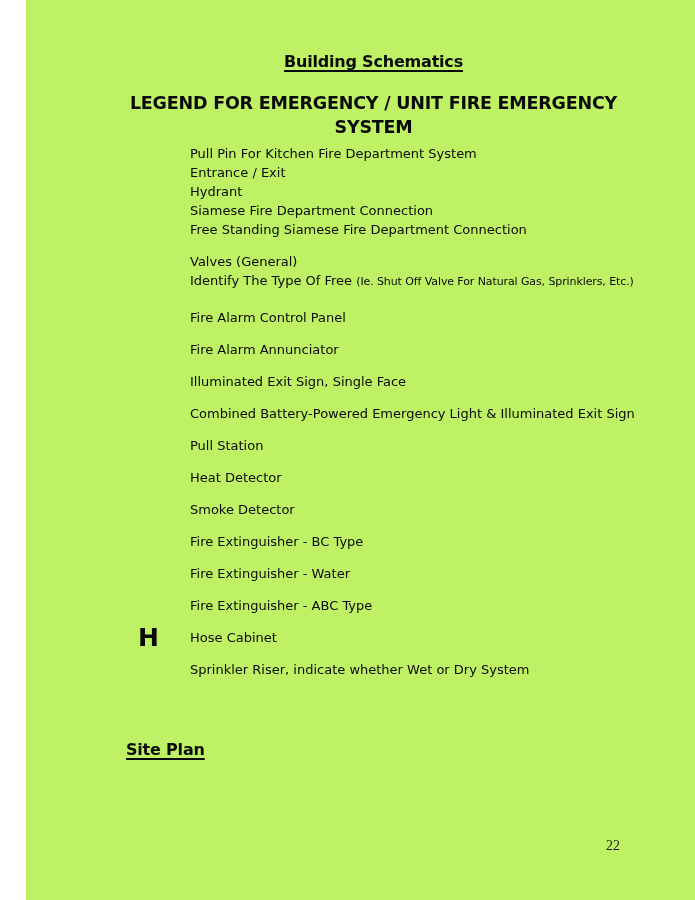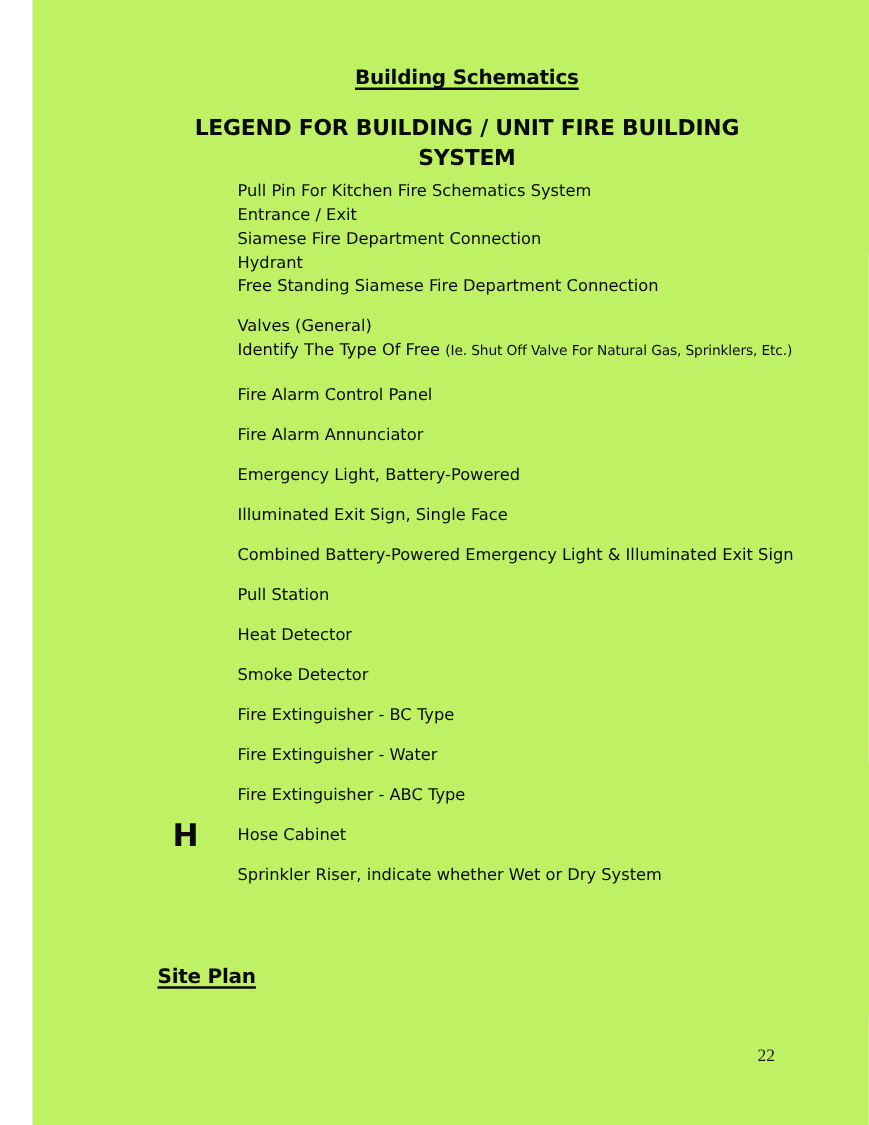--- a/index.html
+++ b/index.html
@@ -86,40 +86,39 @@
     color: #1a1a1a;
   }
 </style>
 </head>
 <body>
 
 <div class="page">
 
   <h1 class="doc-title"><span class="underlined">Building Schematics</span></h1>
 
-  <h2 class="legend-heading"><span>LEGEND FOR BUILDING / UNIT FIRE BUILDING</span><br><span>SYSTEM</span></h2>
+  <h2 class="legend-heading"><span>LEGEND FOR EMERGENCY / UNIT FIRE EMERGENCY</span><br><span>SYSTEM</span></h2>
 
   <div class="doc-list">
 
     <div class="compact-group">
-      <div class="compact-item">Pull Pin For Kitchen Fire Schematics System</div>
+      <div class="compact-item">Pull Pin For Kitchen Fire Department System</div>
       <div class="compact-item">Entrance / Exit</div>
+      <div class="compact-item">Hydrant</div>
       <div class="compact-item">Siamese Fire Department Connection</div>
-      <div class="compact-item">Hydrant</div>
       <div class="compact-item">Free Standing Siamese Fire Department Connection</div>
     </div>
 
     <div class="valve-group">
       <div>Valves (General)</div>
       <div><span>Identify The Type Of Free</span> <span class="note-text">(Ie. Shut Off Valve For Natural Gas, Sprinklers, Etc.)</span></div>
     </div>
 
     <div class="spaced-item">Fire Alarm Control Panel</div>
     <div class="spaced-item">Fire Alarm Annunciator</div>
-    <div class="spaced-item">Emergency Light, Battery-Powered</div>
     <div class="spaced-item">Illuminated Exit Sign, Single Face</div>
     <div class="spaced-item">Combined Battery-Powered Emergency Light &amp; Illuminated Exit Sign</div>
     <div class="spaced-item">Pull Station</div>
     <div class="spaced-item">Heat Detector</div>
     <div class="spaced-item">Smoke Detector</div>
     <div class="spaced-item">Fire Extinguisher - BC Type</div>
     <div class="spaced-item">Fire Extinguisher - Water</div>
     <div class="spaced-item">Fire Extinguisher - ABC Type</div>
     <div class="spaced-item"><span class="item-symbol">H</span><span>Hose Cabinet</span></div>
     <div class="spaced-item">Sprinkler Riser, indicate whether Wet or Dry System</div>

